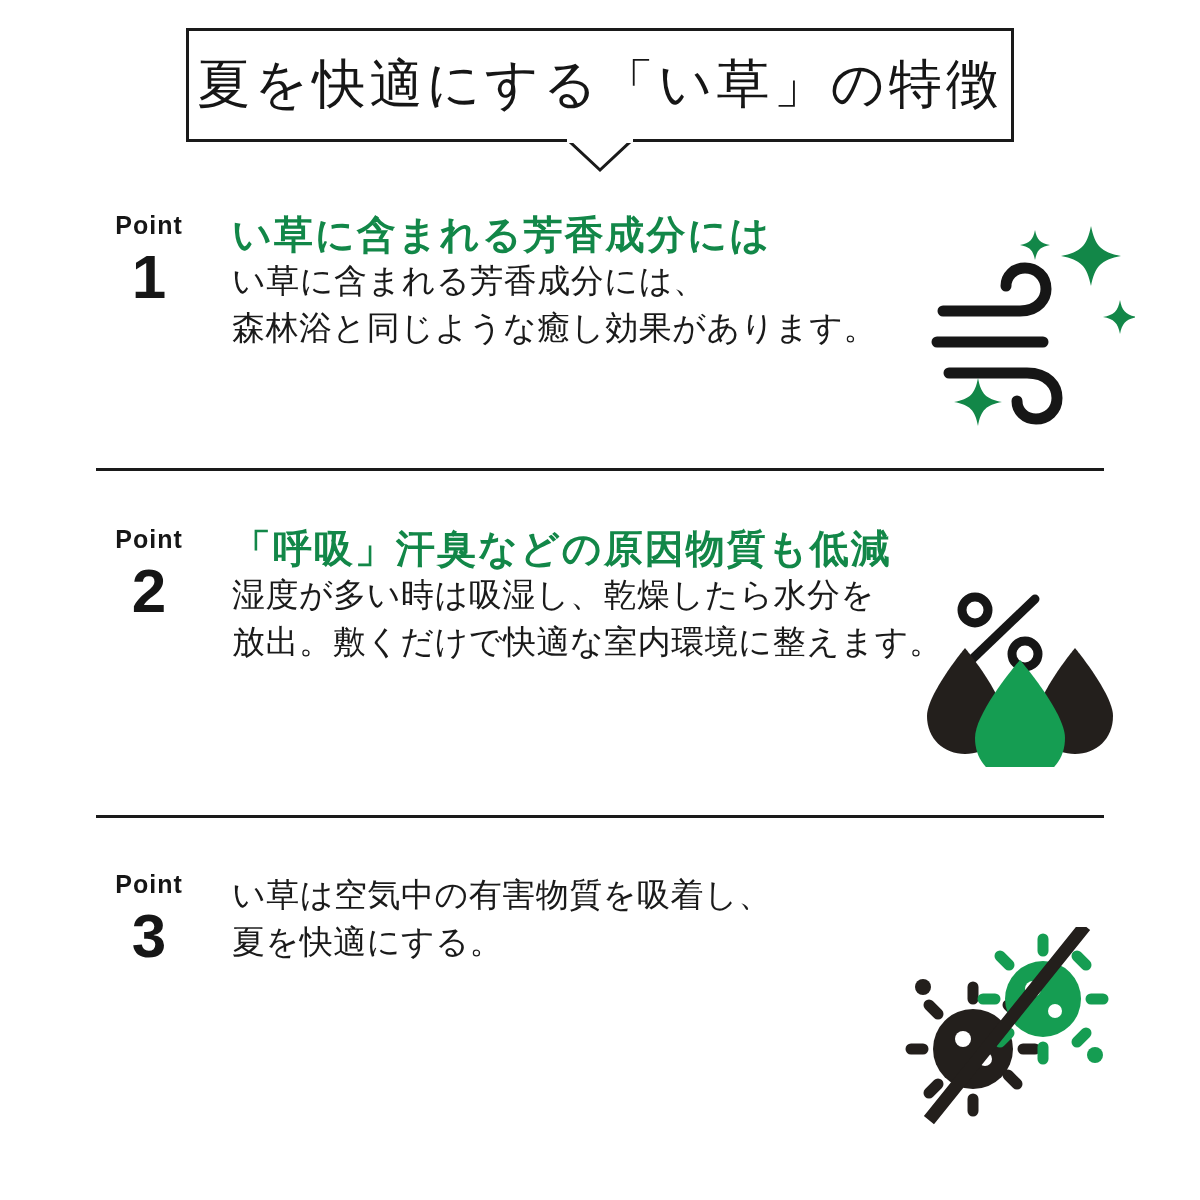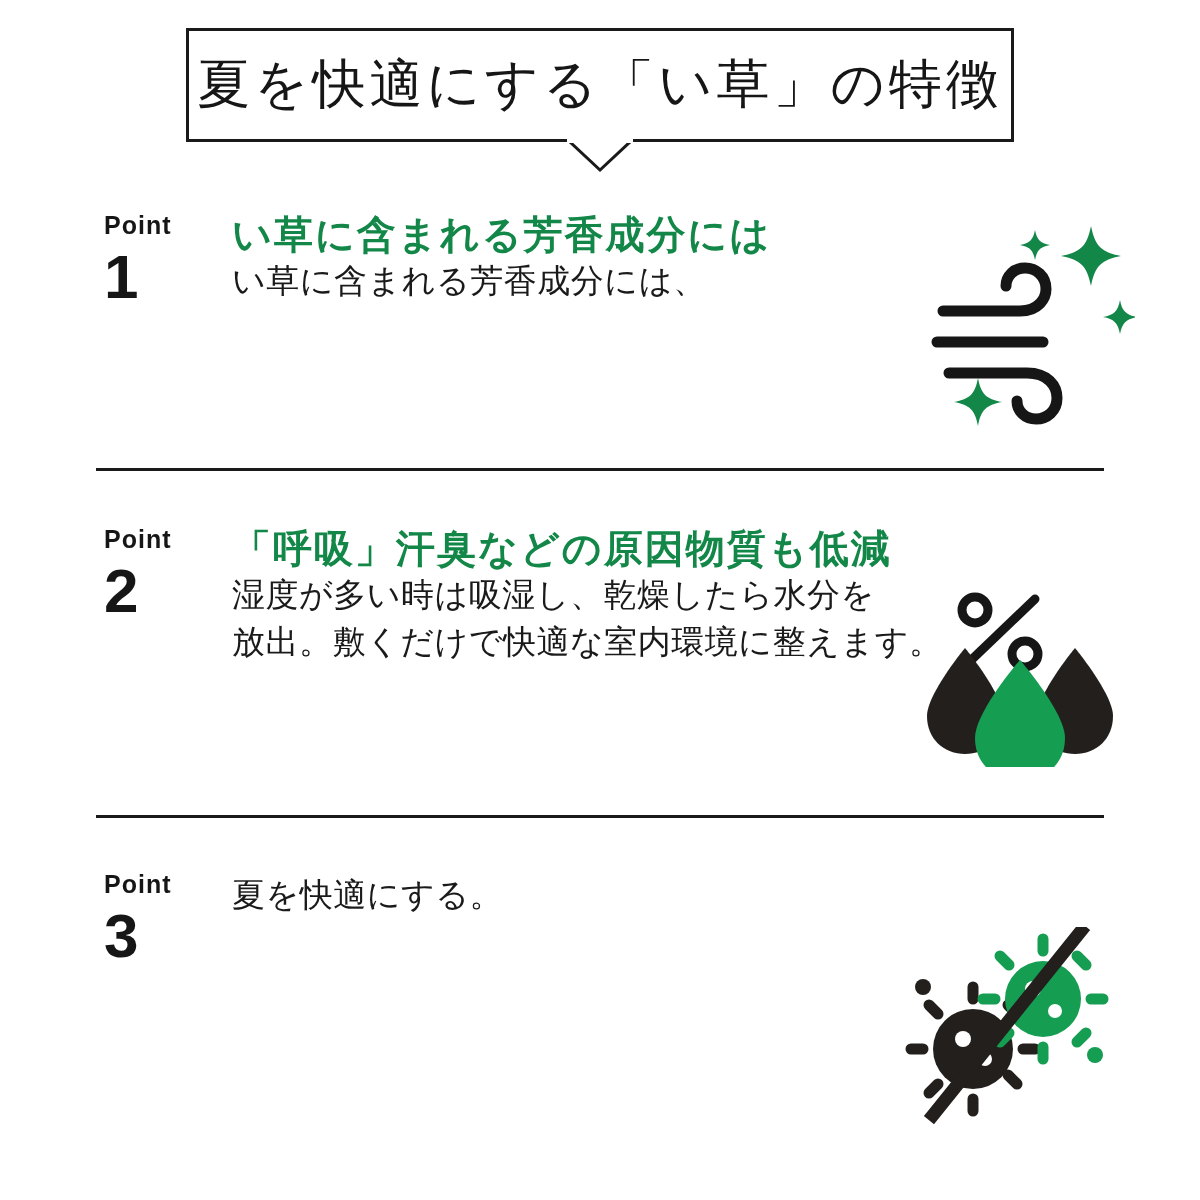--- a/index.html
+++ b/index.html
@@ -54,22 +54,23 @@
   .title-tail svg { display: block; }
 
   
   .point {
     position: absolute;
     left: 0;
     width: 1200px;
   }
   .point-label-col {
     position: absolute;
-    left: 104px;
+    left: 84px;
     width: 130px;
+    text-align: center;
   }
   .point-word {
     font-family: "Liberation Sans", "DejaVu Sans", sans-serif;
     font-weight: bold;
     font-size: 25px;
     letter-spacing: 1px;
     color: #161616;
     line-height: 1;
   }
   .point-num {
@@ -131,20 +132,21 @@
 
 <div class="point" style="top:213px;">
   <div class="point-label-col">
     <div class="point-word">Point</div>
     <div class="point-num">1</div>
   </div>
   <div class="point-body">
     <div class="point-heading">い草に含まれる芳香成分には</div>
     <div class="point-desc">
       <div>い草に含まれる芳香成分には、</div>
+      <div>森林浴と同じような癒し効果があります。</div>
     </div>
   </div>
   <div class="icon-slot" style="left:915px; top:5px;">
     <svg width="220" height="215" viewBox="0 0 220 215">
 
       <g fill="none" stroke="#161616" stroke-width="11" stroke-linecap="round">
         <path d="M28 93 L105 93 C124 93 131 80 131 71 C131 58 121 50 110 50 C99 50 91 58 91 68"></path>
         <path d="M22 124 L128 124"></path>
         <path d="M34 155 L112 155 C133 155 142 168 142 180 C142 193 132 201 121 201 C110 201 102 193 102 183"></path>
       </g>
@@ -193,20 +195,21 @@
 
 <div class="divider" style="top:815px;"></div>
 
 <div class="point" style="top:872px;">
   <div class="point-label-col">
     <div class="point-word">Point</div>
     <div class="point-num">3</div>
   </div>
   <div class="point-body">
     <div class="point-desc">
+      <div>い草は空気中の有害物質を吸着し、</div>
       <div>夏を快適にする。</div>
     </div>
   </div>
   <div class="icon-slot" style="left:905px; top:55px;">
     <svg width="205" height="200" viewBox="0 0 205 200">
 
       <g fill="#231f1c">
         <circle cx="68" cy="122" r="40"></circle>
         <g stroke="#231f1c" stroke-width="11" stroke-linecap="round">
           <path d="M68 72 L68 60"></path>

